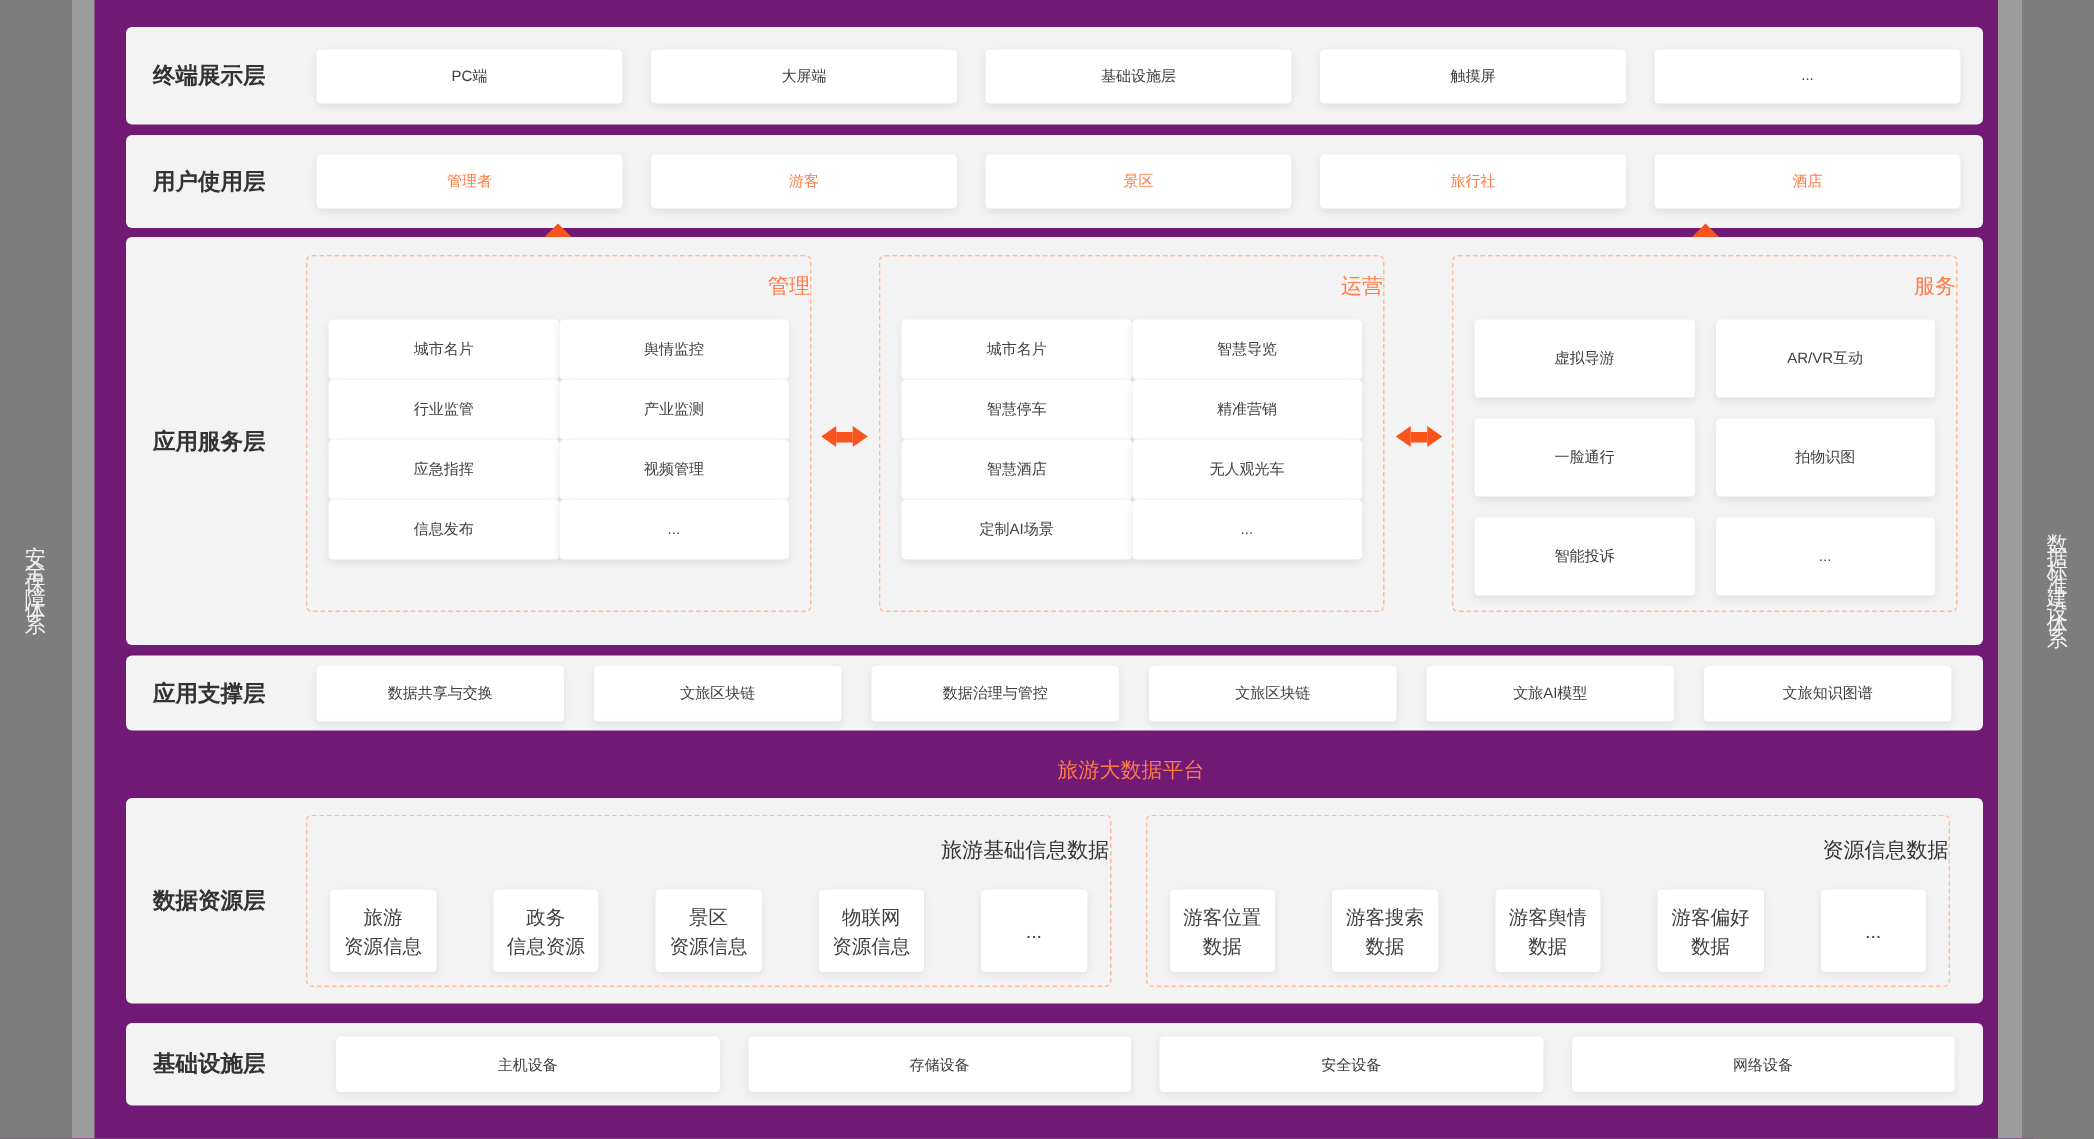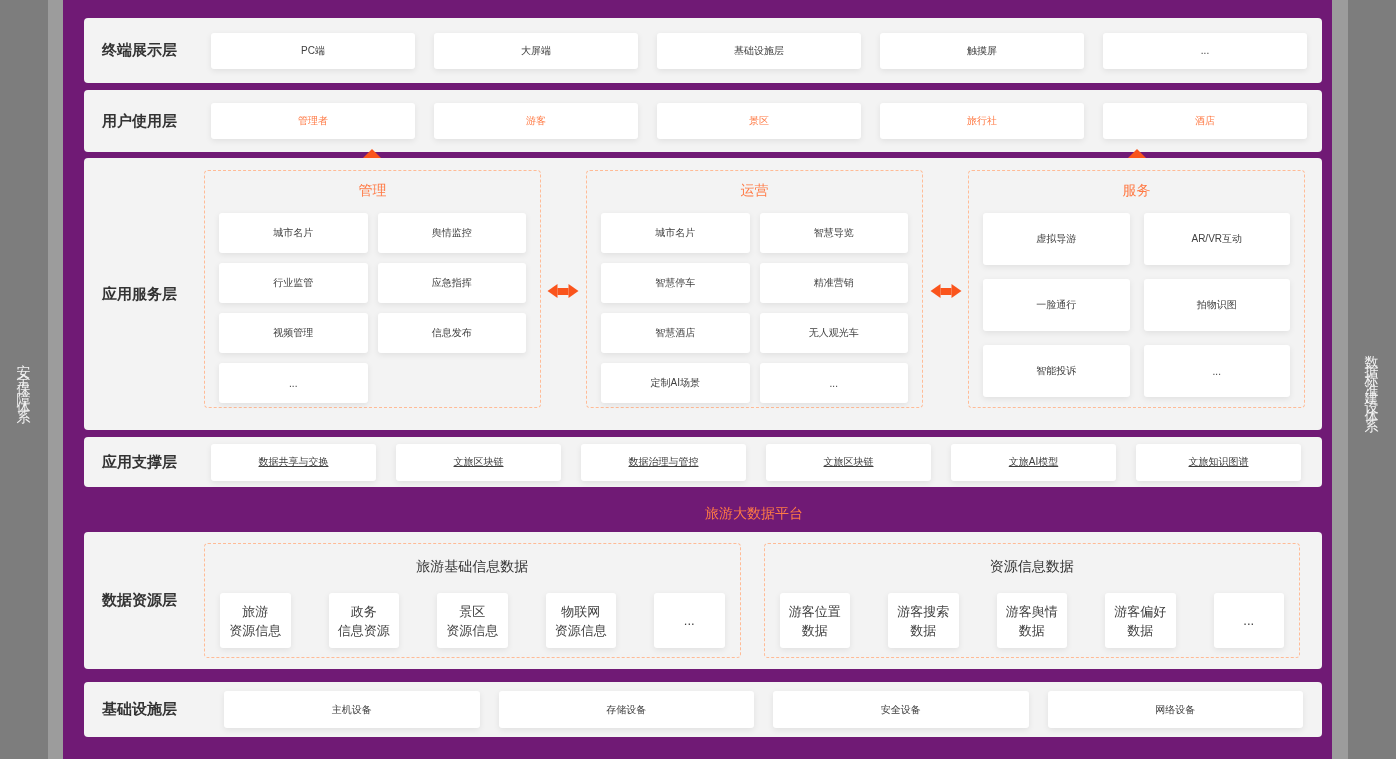--- a/index.html
+++ b/index.html
@@ -27,28 +27,28 @@
           display:flex; align-items:center; justify-content:center; font-size:10px; }
 
   .layer-terminal { top:18px; height:65px; }
   .layer-user { top:90px; height:62px; }
   .layer-user .card { color:#ff7a45; }
 
   .layer-service { top:158px; height:272px; position:absolute; }
   .layer-service .layer-label { flex:0 0 120px; }
   .service-groups { flex:1; display:flex; gap:45px; padding:12px 17px 0 0; }
   .dashed-group { flex:1; height:238px; border:1px dashed #ffbb96; border-radius:4px; }
-  .group-title { margin-top:11px; text-align:center; font-size:14px; color:#ff7a45; }
-  .grid { display:grid; grid-template-columns:1fr 1fr; gap:10px; margin:13px 14px 0; }
+  .group-title { margin-top:11px; text-align:right; font-size:14px; color:#ff7a45; }
+  .grid { display:grid; grid-template-columns:1fr 1fr; gap:0; margin:13px 14px 0; }
   .grid .card { flex:none; height:40px; }
   .grid-tall { gap:14px; }
   .grid-tall .card { height:52px; }
 
   .layer-support { top:437px; height:50px; }
-  .layer-support .cards { gap:20px; padding-right:21px;text-decoration:underline; }
+  .layer-support .cards { gap:20px; padding-right:21px; }
   .layer-support .card { height:37px; }
 
   .platform-label { position:absolute; top:505px; left:691px; transform:translateX(-50%);
                     font-size:14px; color:#ff7a45; }
 
   .layer-data { top:532px; height:137px; }
   .layer-data .layer-label { flex:0 0 120px; }
   .data-groups { flex:1; display:flex; gap:23px; padding:11px 22px 0 0; }
   .data-group { flex:1; height:115px; border:1px dashed #ffbb96; border-radius:4px; }
   .data-group .group-title { color:#333333; margin-top:14px; }
@@ -120,20 +120,21 @@
   <div class="layer layer-service">
     <div class="layer-label">应用服务层</div>
     <div class="service-groups">
 
       <div class="dashed-group">
         <div class="group-title">管理</div>
         <div class="grid">
           <div class="card">城市名片</div>
           <div class="card">舆情监控</div>
           <div class="card">行业监管</div>
+          <div class="card">产业监测</div>
           <div class="card">应急指挥</div>
           <div class="card">视频管理</div>
           <div class="card">信息发布</div>
           <div class="card">...</div>
         </div>
       </div>
 
       <div class="dashed-group">
         <div class="group-title">运营</div>
         <div class="grid">

